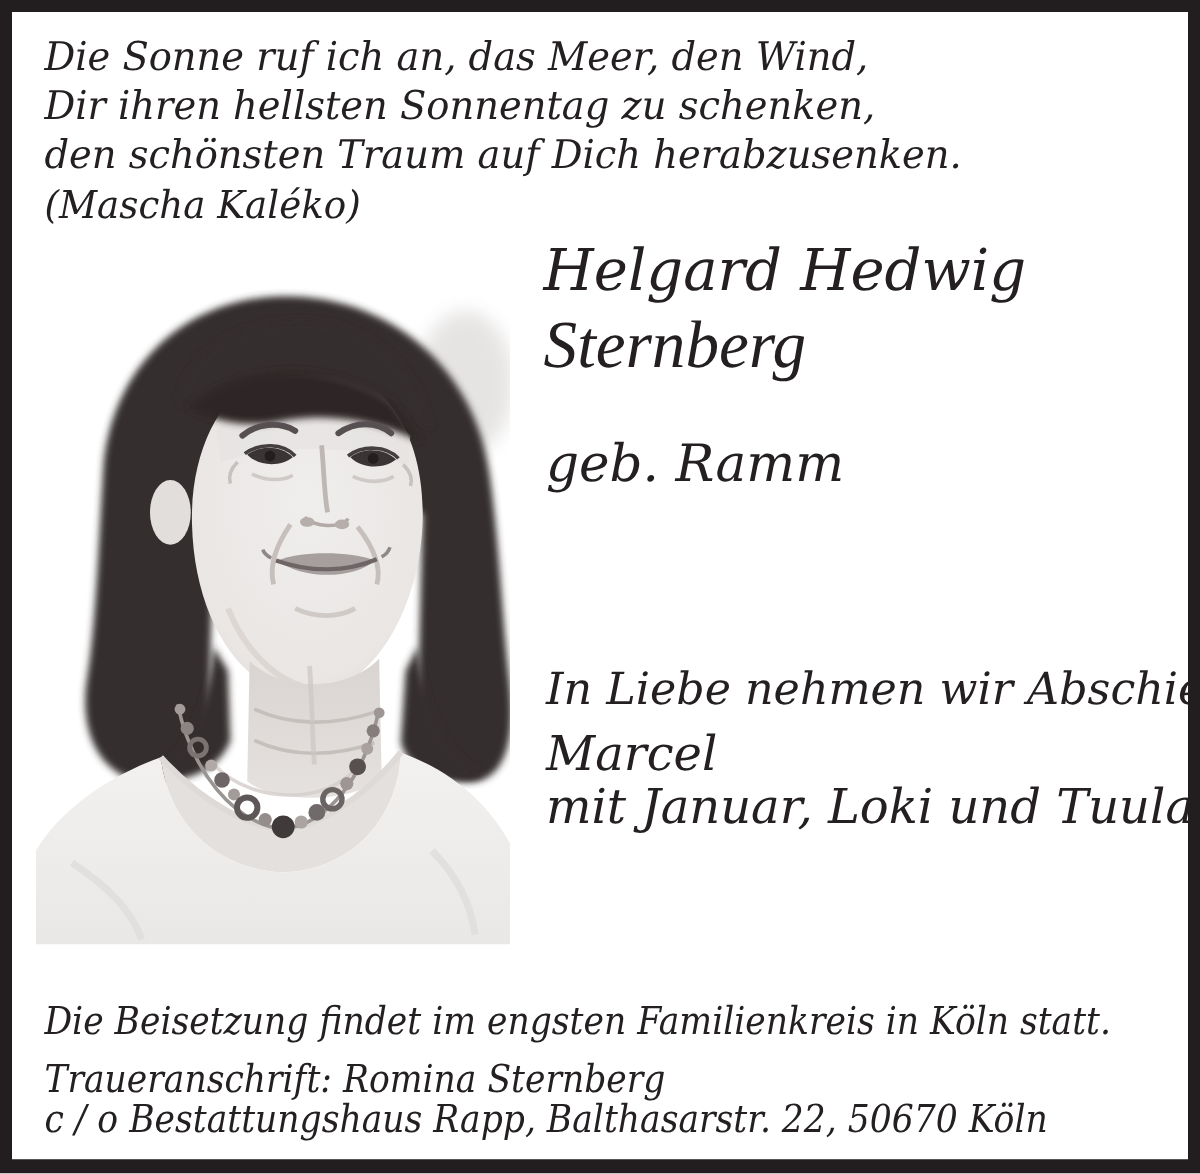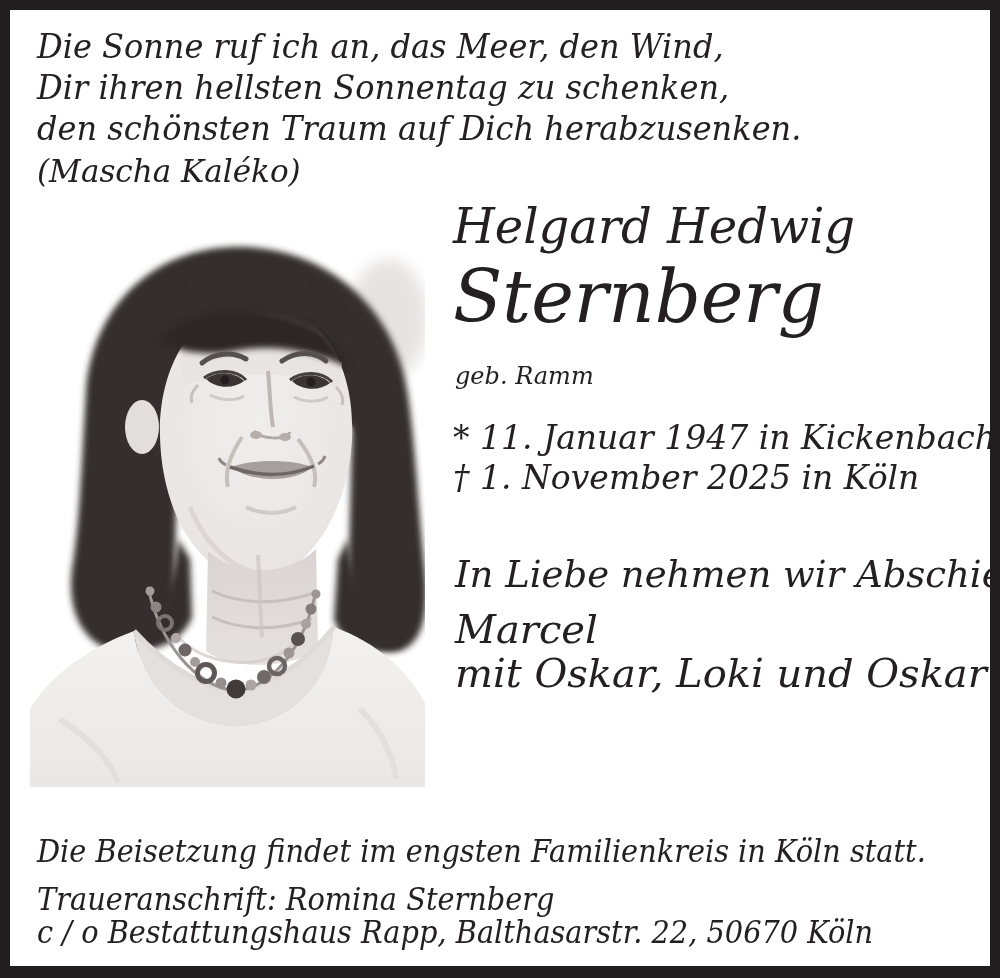--- a/index.html
+++ b/index.html
@@ -15,22 +15,22 @@
     overflow: hidden;
     font-family: "DejaVu Serif", serif;
     font-style: italic;
     color: #242021;
   }
   .abs { position: absolute; white-space: nowrap; }
   .poem { left: 27px; top: 16px; font-size: 33px; line-height: 41px; transform: scaleX(0.97); transform-origin: 0 0; }
   .poem-attr { left: 27px; top: 142px; font-size: 32px; transform: scaleX(0.97); transform-origin: 0 0; }
   .photo-wrap { position: absolute; left: 20px; top: 229px; width: 395px; height: 548px; }
   .first-names { left: 443px; top: 190px; font-size: 48px; line-height: 1.1; }
-  .last-name  { left: 443px; top: 246px; font-size: 72px; line-height: 1.15; }
-  .maiden     { left: 445px; top: 352px; font-size: 24px; }
+  .last-name  { left: 443px; top: 246px; font-size: 56px; line-height: 1.15; font-family: Liberation Serif, serif; }
+  .maiden     { left: 445px; top: 352px; font-size: 43px; }
   .vitals     { left: 443px; top: 408px; font-size: 33px; line-height: 40px; }
   .intro      { left: 445px; top: 543px; font-size: 37px; }
   .mourners   { left: 445px; top: 597px; font-size: 40px; line-height: 44px; font-style: italic; }
   .footer-1   { left: 27px; top: 822px; font-size: 32px; transform: scaleX(0.90); transform-origin: 0 0; }
   .footer-2   { left: 27px; top: 870px; font-size: 32px; transform: scaleX(0.90); transform-origin: 0 0; }
   .footer-3   { left: 27px; top: 903px; font-size: 32px; transform: scaleX(0.90); transform-origin: 0 0; }
   .line { display: block; }
 </style>
 </head>
 <body>
@@ -148,28 +148,24 @@
       <circle cx="276" cy="385" r="5" fill="#a8a19e"></circle>
       <circle cx="281" cy="370" r="5.5" fill="#847d7b"></circle>
       <circle cx="286" cy="355" r="4.5" fill="#9d9694"></circle>
     </svg>
   </div>
 
   <div class="abs first-names">Helgard Hedwig</div>
   <div class="abs last-name">Sternberg</div>
   <div class="abs maiden">geb. Ramm</div>
 
-  <div class="abs vitals">
-    <span class="line">* 11. Januar 1947 in Kickenbach</span>
-    <span class="line">† 1. November 2025 in Köln</span>
-  </div>
 
   <div class="abs intro">In Liebe nehmen wir Abschied.</div>
   <div class="abs mourners">
     <span class="line">Marcel</span>
-    <span class="line">mit Oskar, Loki und Oskar</span>
+    <span class="line">mit Januar, Loki und Tuula</span>
   </div>
 
   <div class="abs footer-1">Die Beisetzung findet im engsten Familienkreis in Köln statt.</div>
   <div class="abs footer-2">Traueranschrift: Romina Sternberg</div>
   <div class="abs footer-3">c / o Bestattungshaus Rapp, Balthasarstr. 22, 50670 Köln</div>
 
 </div>
 
 </body></html>

